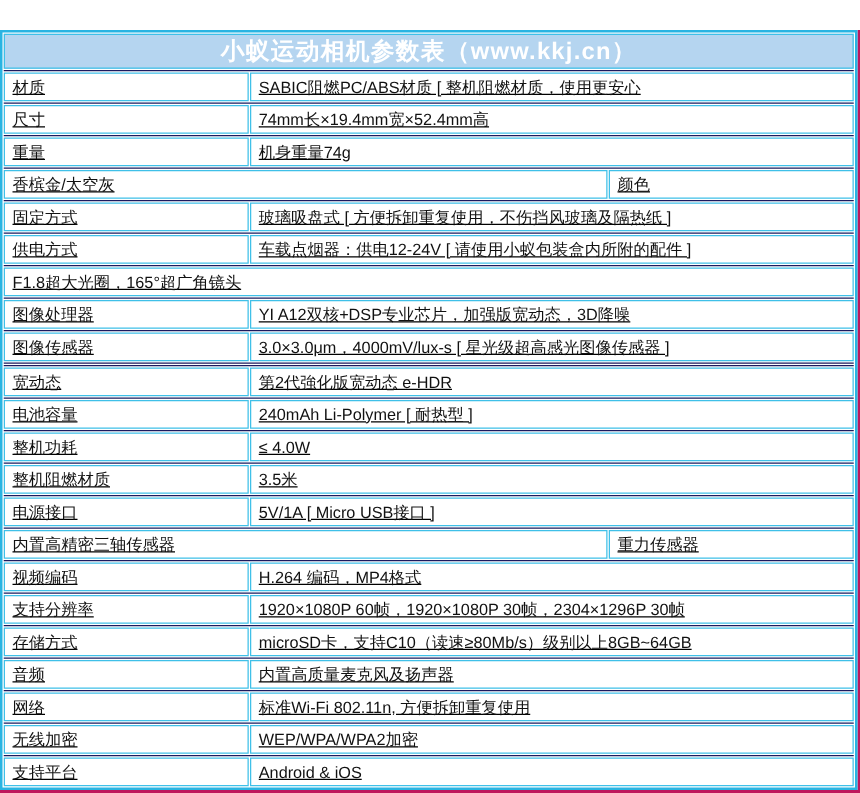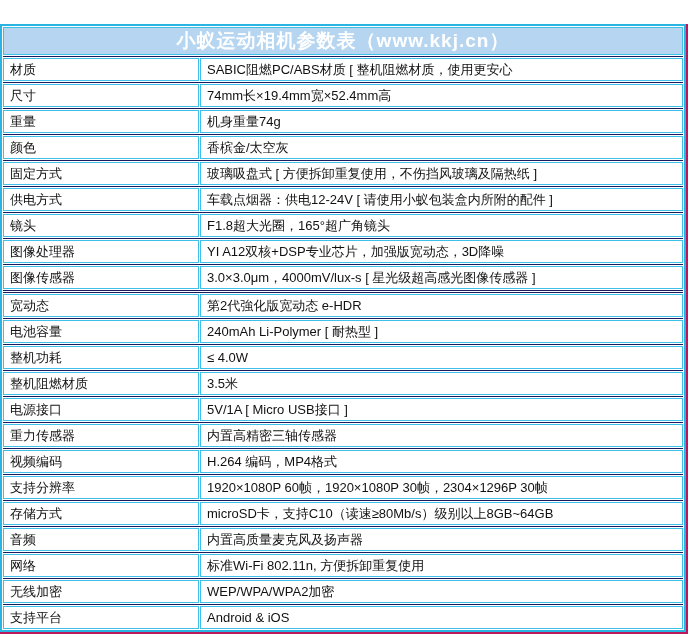--- a/index.html
+++ b/index.html
@@ -26,21 +26,21 @@
     color:var(--header_text,#ffffff);
     font-size:19px;font-weight:bold;
     letter-spacing:1px;
     white-space:nowrap;
   }
   .divider{
     height:1px;
     margin:1px 0;
     background:var(--divider,#1b1b5f);
   }
-  .row{display:flex;gap:1px;}
+  .row{display:flex;gap:1px;text-decoration:underline;}
   .cell{
     border:1px solid var(--border_cell,#3fc0e8);
     background:#ffffff;
     height:21px;
     display:flex;align-items:center;
     font-size:13px;color:var(--text,#111111);
     white-space:nowrap;overflow:hidden;
     padding:0 0 0 6px;
   }
   .label-cell{width:188px;flex:none;}
@@ -74,39 +74,38 @@
   </div>
 
   <div class="divider"></div>
   <div class="row">
     <div class="cell label-cell">重量</div>
     <div class="cell value-cell">机身重量74g</div>
   </div>
 
   <div class="divider"></div>
   <div class="row">
+    <div class="cell value-cell">香槟金/太空灰</div>
     <div class="cell label-cell">颜色</div>
-    <div class="cell value-cell">香槟金/太空灰</div>
   </div>
 
   <div class="divider"></div>
   <div class="row">
     <div class="cell label-cell">固定方式</div>
     <div class="cell value-cell">玻璃吸盘式 [ 方便拆卸重复使用，不伤挡风玻璃及隔热纸 ]</div>
   </div>
 
   <div class="divider"></div>
   <div class="row">
     <div class="cell label-cell">供电方式</div>
     <div class="cell value-cell">车载点烟器：供电12-24V [ 请使用小蚁包装盒内所附的配件 ]</div>
   </div>
 
   <div class="divider"></div>
   <div class="row">
-    <div class="cell label-cell">镜头</div>
     <div class="cell value-cell">F1.8超大光圈，165°超广角镜头</div>
   </div>
 
   <div class="divider"></div>
   <div class="row">
     <div class="cell label-cell">图像处理器</div>
     <div class="cell value-cell">YI A12双核+DSP专业芯片，加强版宽动态，3D降噪</div>
   </div>
 
   <div class="divider"></div>
@@ -142,22 +141,22 @@
   </div>
 
   <div class="divider"></div>
   <div class="row">
     <div class="cell label-cell">电源接口</div>
     <div class="cell value-cell">5V/1A [ Micro USB接口 ]</div>
   </div>
 
   <div class="divider"></div>
   <div class="row">
+    <div class="cell value-cell">内置高精密三轴传感器</div>
     <div class="cell label-cell">重力传感器</div>
-    <div class="cell value-cell">内置高精密三轴传感器</div>
   </div>
 
   <div class="divider"></div>
   <div class="row">
     <div class="cell label-cell">视频编码</div>
     <div class="cell value-cell">H.264 编码，MP4格式</div>
   </div>
 
   <div class="divider"></div>
   <div class="row">

